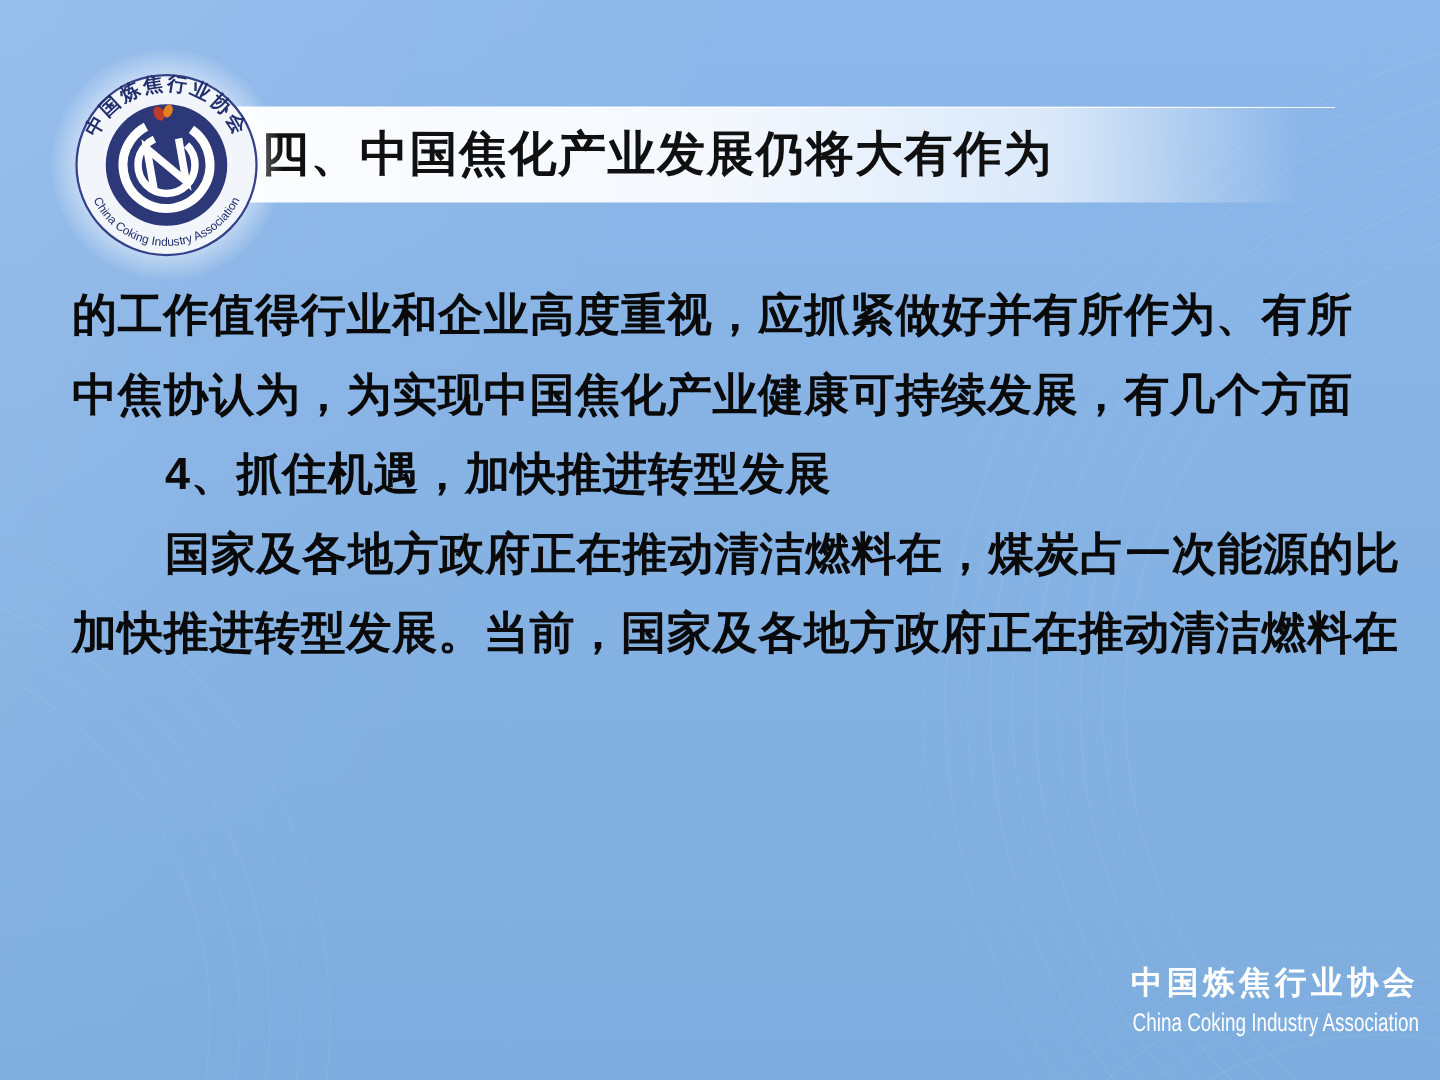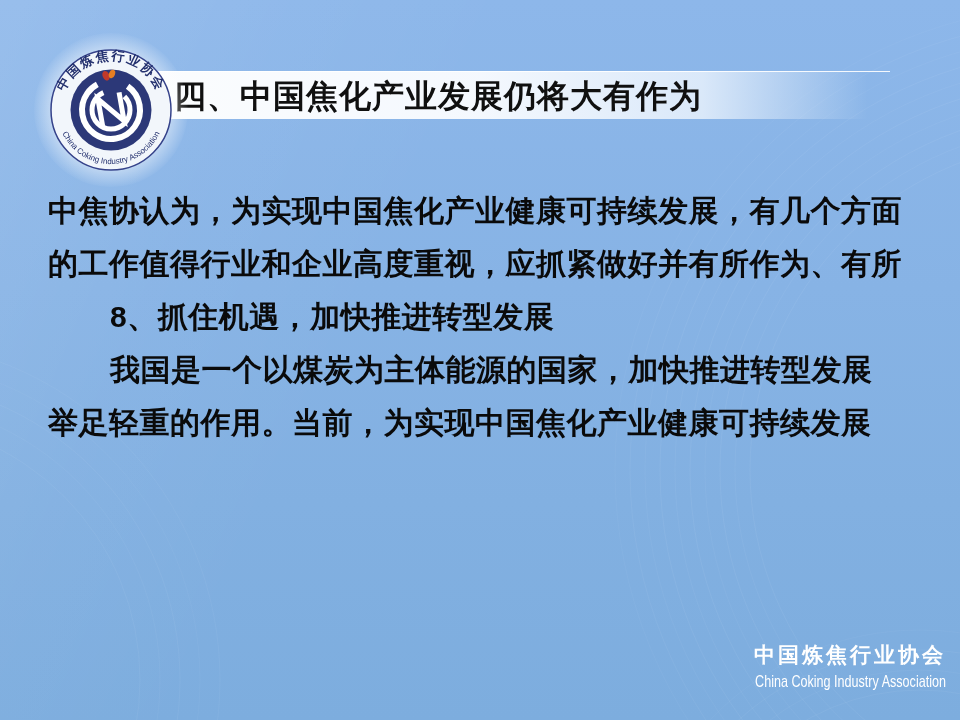--- a/index.html
+++ b/index.html
@@ -11,28 +11,28 @@
     font-family:"Liberation Sans","DejaVu Sans",sans-serif;
     background:
       linear-gradient(115deg, rgba(255,255,255,0.10) 0%, rgba(255,255,255,0.03) 22%, rgba(255,255,255,0) 40%),
       linear-gradient(180deg, #8db7ea 0%, #87b3e5 40%, #82b0e1 70%, #7dadde 100%);
   }
   
   .waves{position:absolute;left:0;top:0;width:960px;height:720px;pointer-events:none;}
   .waves circle{fill:none;stroke:#ffffff;}
   
   .title-band{
-    position:absolute;left:140px;top:71px;width:750px;height:48px;
+    position:absolute;left:140px;top:71px;width:750px;height:64px;
     background:linear-gradient(to right,
       rgba(253,254,255,0.98) 0%,
       rgba(250,252,255,0.95) 45%,
       rgba(244,249,255,0.75) 75%,
       rgba(240,247,255,0.0) 97%);
     box-shadow:inset 0 1px 0 rgba(255,255,255,0.9);
-    display:flex;align-items:flex-end;
+    display:flex;align-items:center;
   }
   .title-text{
     padding-left:34px;
     font-size:32px;font-weight:bold;color:#101010;
     letter-spacing:1px;white-space:nowrap;
   }
   
   .logo{
     position:absolute;left:44px;top:43px;width:134px;height:134px;
   }
@@ -117,25 +117,25 @@
       <text font-size="13" font-weight="bold" fill="#23306e" letter-spacing="2">
         <textPath href="#arcTop" startOffset="50%" text-anchor="middle">中国炼焦行业协会</textPath>
       </text>
       <text font-size="8" fill="#23306e">
         <textPath href="#arcBot" startOffset="50%" text-anchor="middle">China Coking Industry Association</textPath>
       </text>
     </svg>
   </div>
 
   <div class="body-text">
+    <div class="line">的工作值得行业和企业高度重视，应抓紧做好并有所作为、有所</div>
     <div class="line">中焦协认为，为实现中国焦化产业健康可持续发展，有几个方面</div>
-    <div class="line">的工作值得行业和企业高度重视，应抓紧做好并有所作为、有所</div>
-    <div class="line indent">8、抓住机遇，加快推进转型发展</div>
-    <div class="line indent">我国是一个以煤炭为主体能源的国家，加快推进转型发展</div>
-    <div class="line">举足轻重的作用。当前，为实现中国焦化产业健康可持续发展</div>
+    <div class="line indent">4、抓住机遇，加快推进转型发展</div>
+    <div class="line indent">国家及各地方政府正在推动清洁燃料在，煤炭占一次能源的比</div>
+    <div class="line">加快推进转型发展。当前，国家及各地方政府正在推动清洁燃料在</div>
   </div>
 
   <div class="footer">
     <div class="cn">中国炼焦行业协会</div>
     <div class="en">China Coking Industry Association</div>
   </div>
 
 </div>
 
 </body></html>

